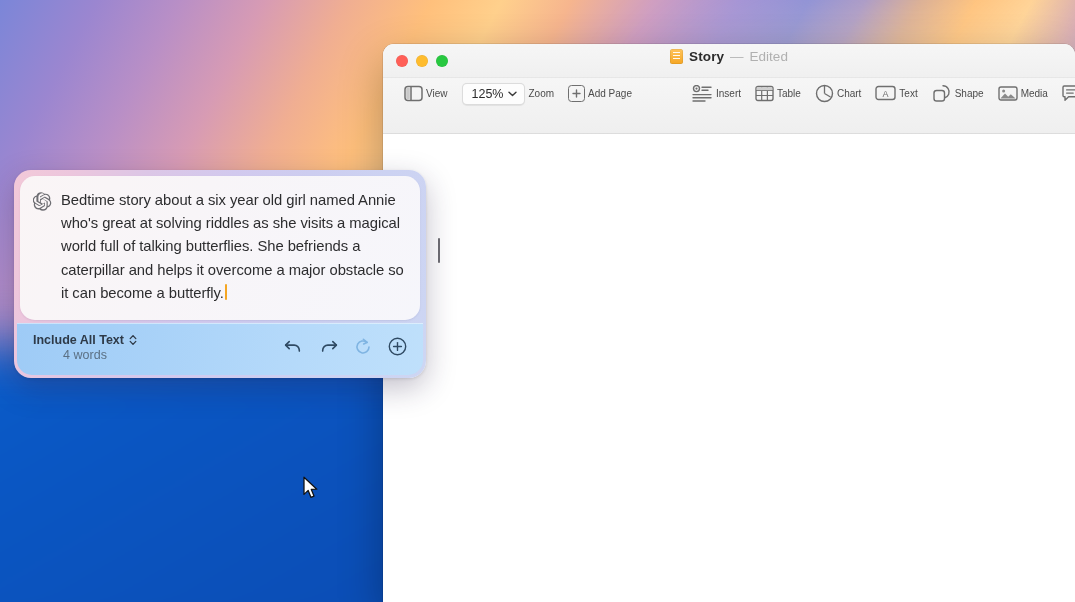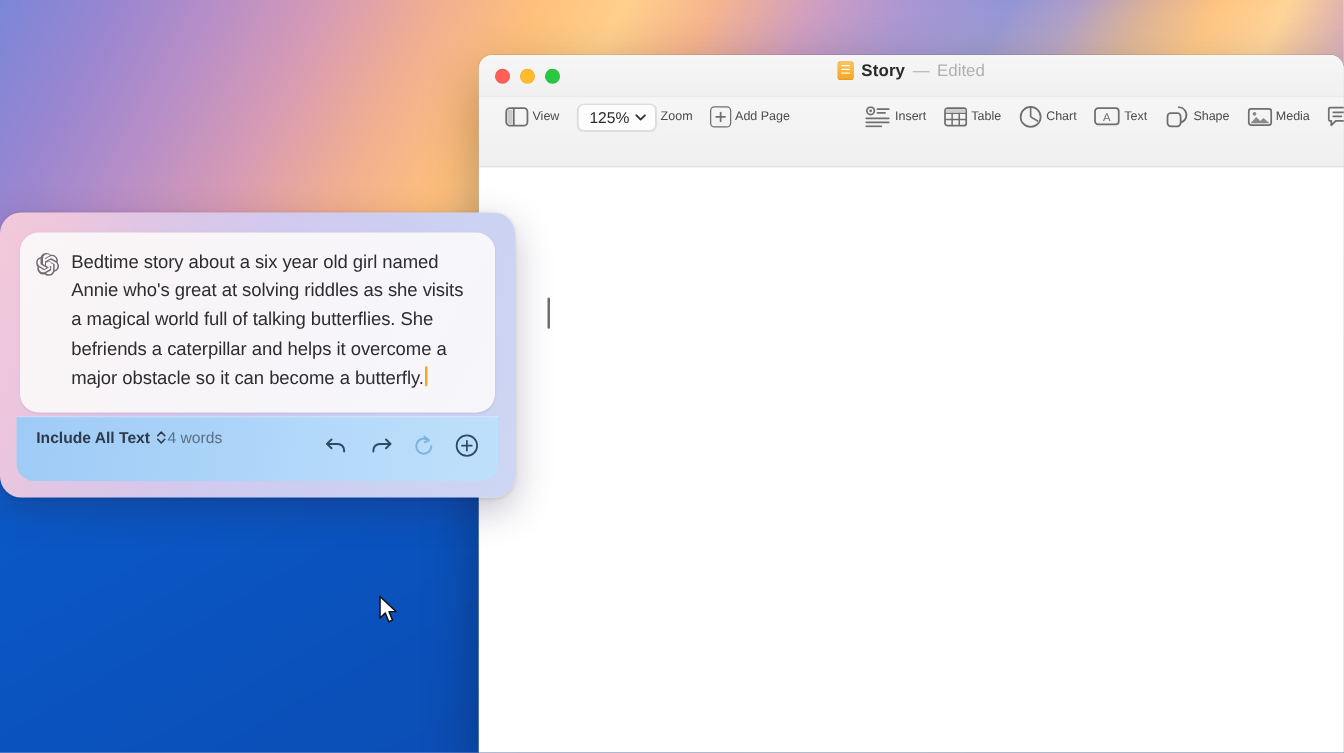--- a/index.html
+++ b/index.html
@@ -135,27 +135,27 @@
     font-size:33px; font-weight:bold; color:#0c0c0c;
     letter-spacing:-.4px; white-space:nowrap;
   }
   #text-caret {
     position:absolute; left:55px; top:104px; width:2px; height:25px;
     background:#6e6e73; border-radius:1px;
   }
 
   
   #ai-popup {
-    position:absolute; left:0; top:170px; width:412px;
+    position:absolute; left:14px; top:170px; width:412px;
     border-radius:17px;
     background:linear-gradient(108deg,
       #f3c9d8 0%, #ecc6dd 12%, #dcc6e6 28%,
       #d2c9ee 46%, #cdcdf0 62%, #ccd2f2 78%, #cdd6f3 100%);
     box-shadow:0 10px 30px rgba(40,30,70,.28), 0 1px 3px rgba(0,0,0,.12);
-    padding:16px;
+    padding:6px;
     overflow:visible;
   }
   
   #popup-tail {
     position:absolute; right:-9px; top:52px; width:14px; height:40px;
     background:linear-gradient(90deg,#cdd4f2,#d3daf6);
     border-radius:0 9px 9px 0;
     clip-path:polygon(0 0, 55% 12%, 100% 50%, 55% 88%, 0 100%);
     z-index:-1;
   }
@@ -178,21 +178,21 @@
 
   #popup-footer {
     border-radius:0 0 15px 15px;
     background:linear-gradient(100deg,#9ecbf6 0%, #a9d2f8 35%, #b4d9fa 65%, #bfe0fb 100%);
     margin:3px -3px -3px -3px;
     padding:9px 16px 11px 16px;
     display:flex; align-items:flex-start; justify-content:space-between;
     border-top:.5px solid rgba(255,255,255,.45);
     min-height:52px;
   }
-  #footer-left { display:flex; flex-direction:row; gap:1px;align-items:center; }
+  #footer-left { display:flex; flex-direction:column; gap:1px;align-items:center; }
   #include-row { display:flex; align-items:center; gap:5px; }
   #include-label { font-size:12.5px; font-weight:bold; color:#2e3a48; }
   #word-count { font-size:12.5px; color:#5b7084; }
   #footer-actions { display:flex; align-items:center; gap:16px; padding-top:4px; }
   .faction { cursor:default; display:flex; align-items:center; justify-content:center; }
 
   
   #mouse-cursor { position:absolute; left:303px; top:476px; }
 </style>
 </head>

